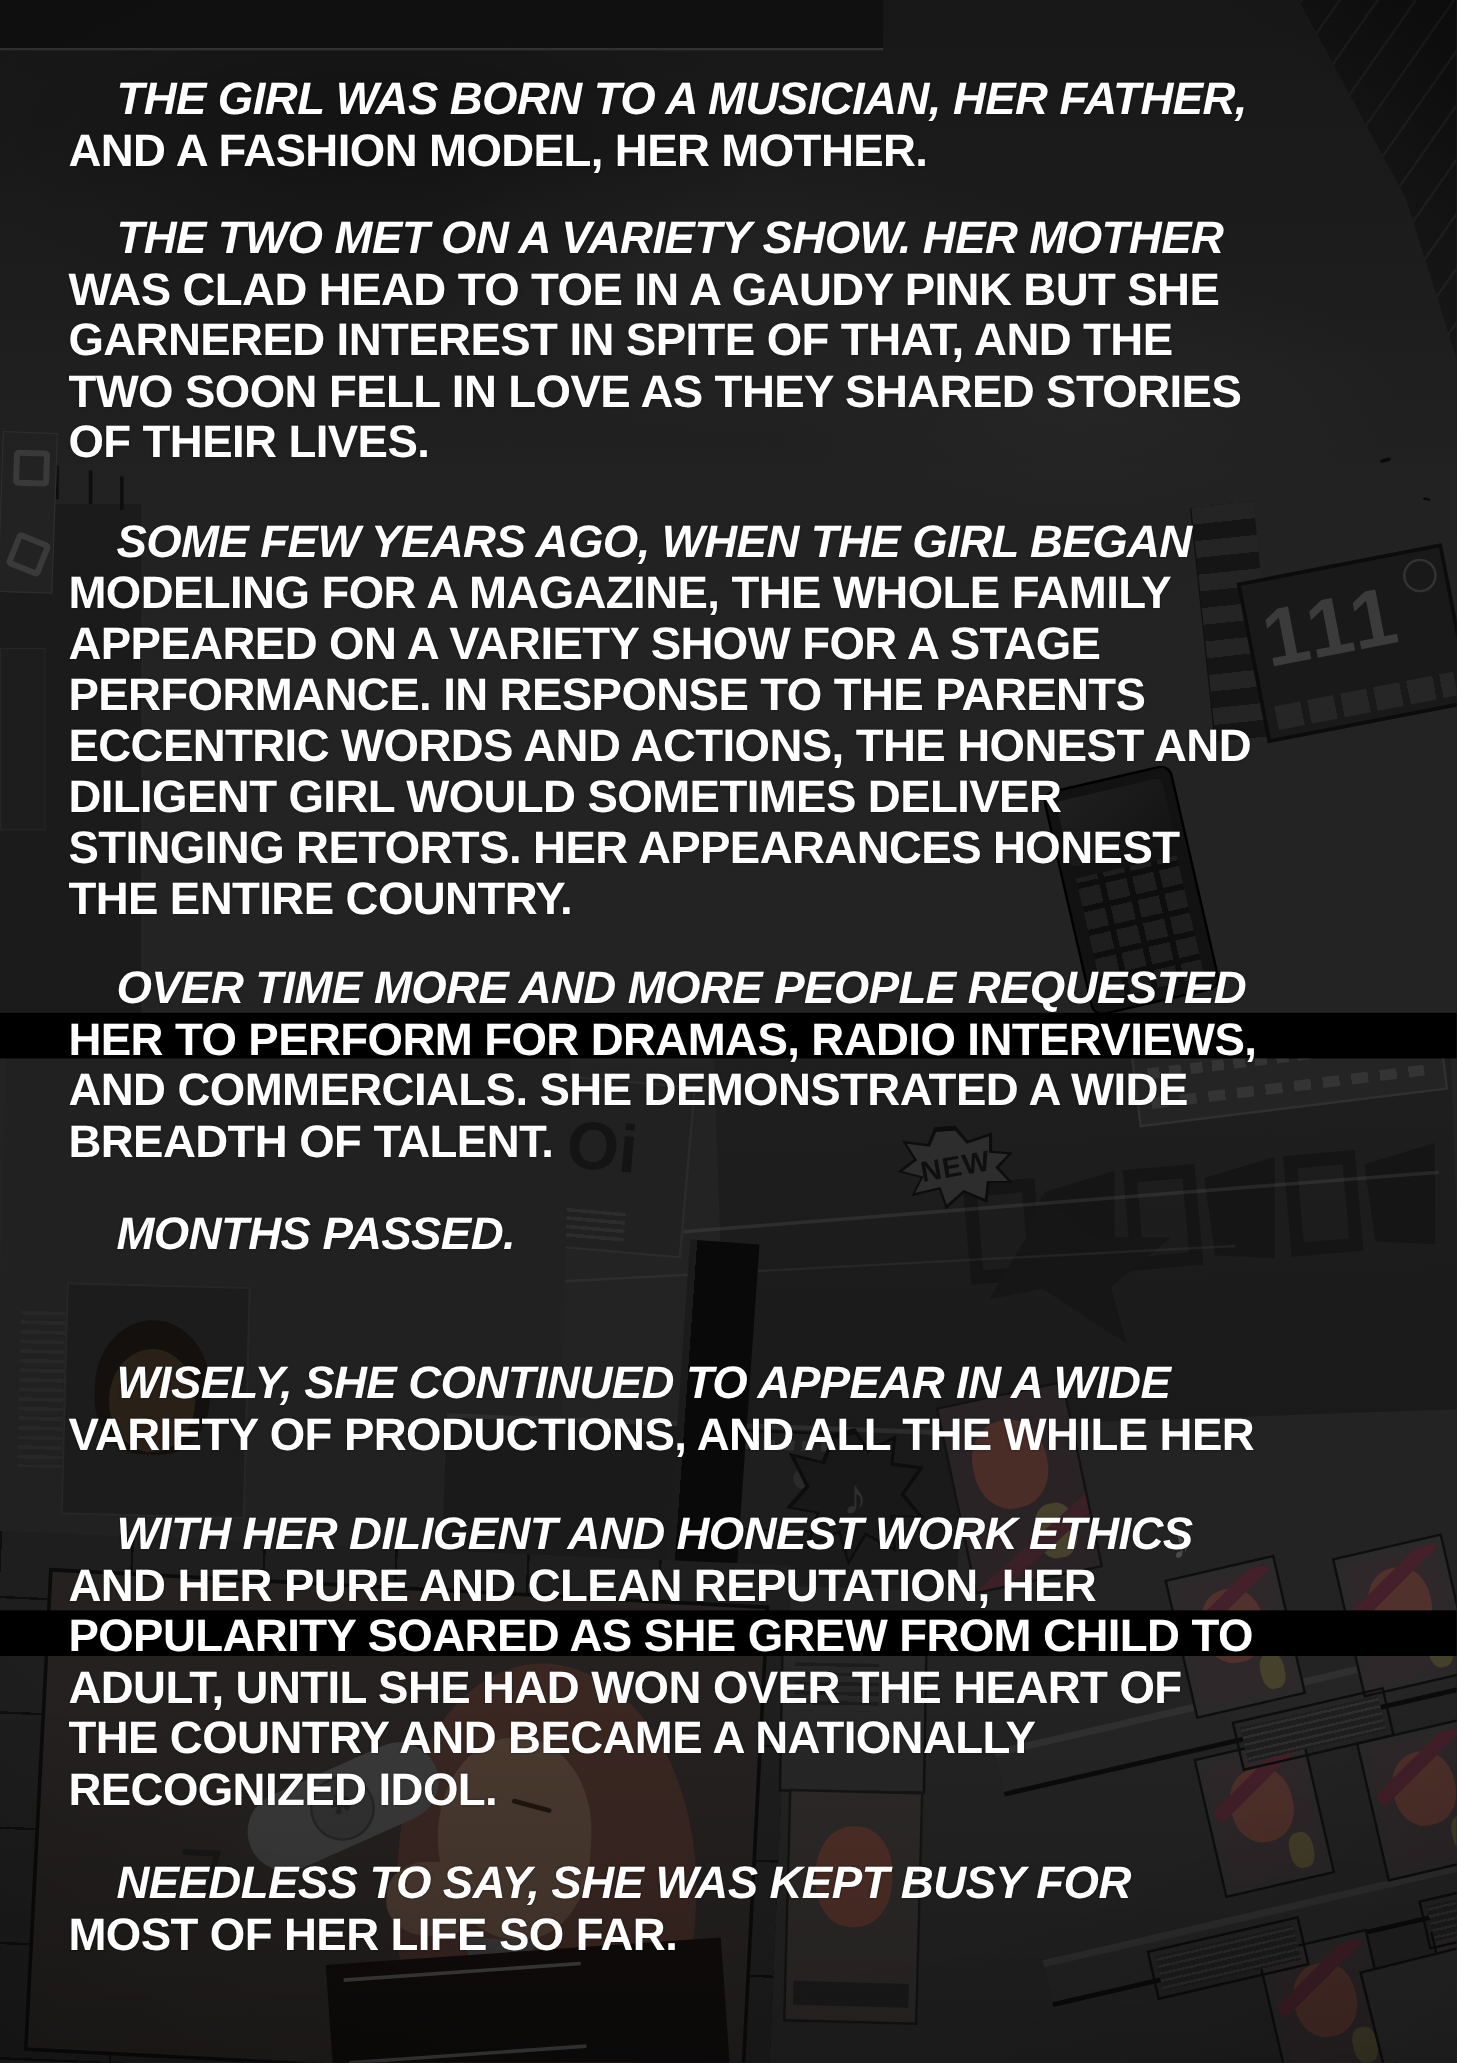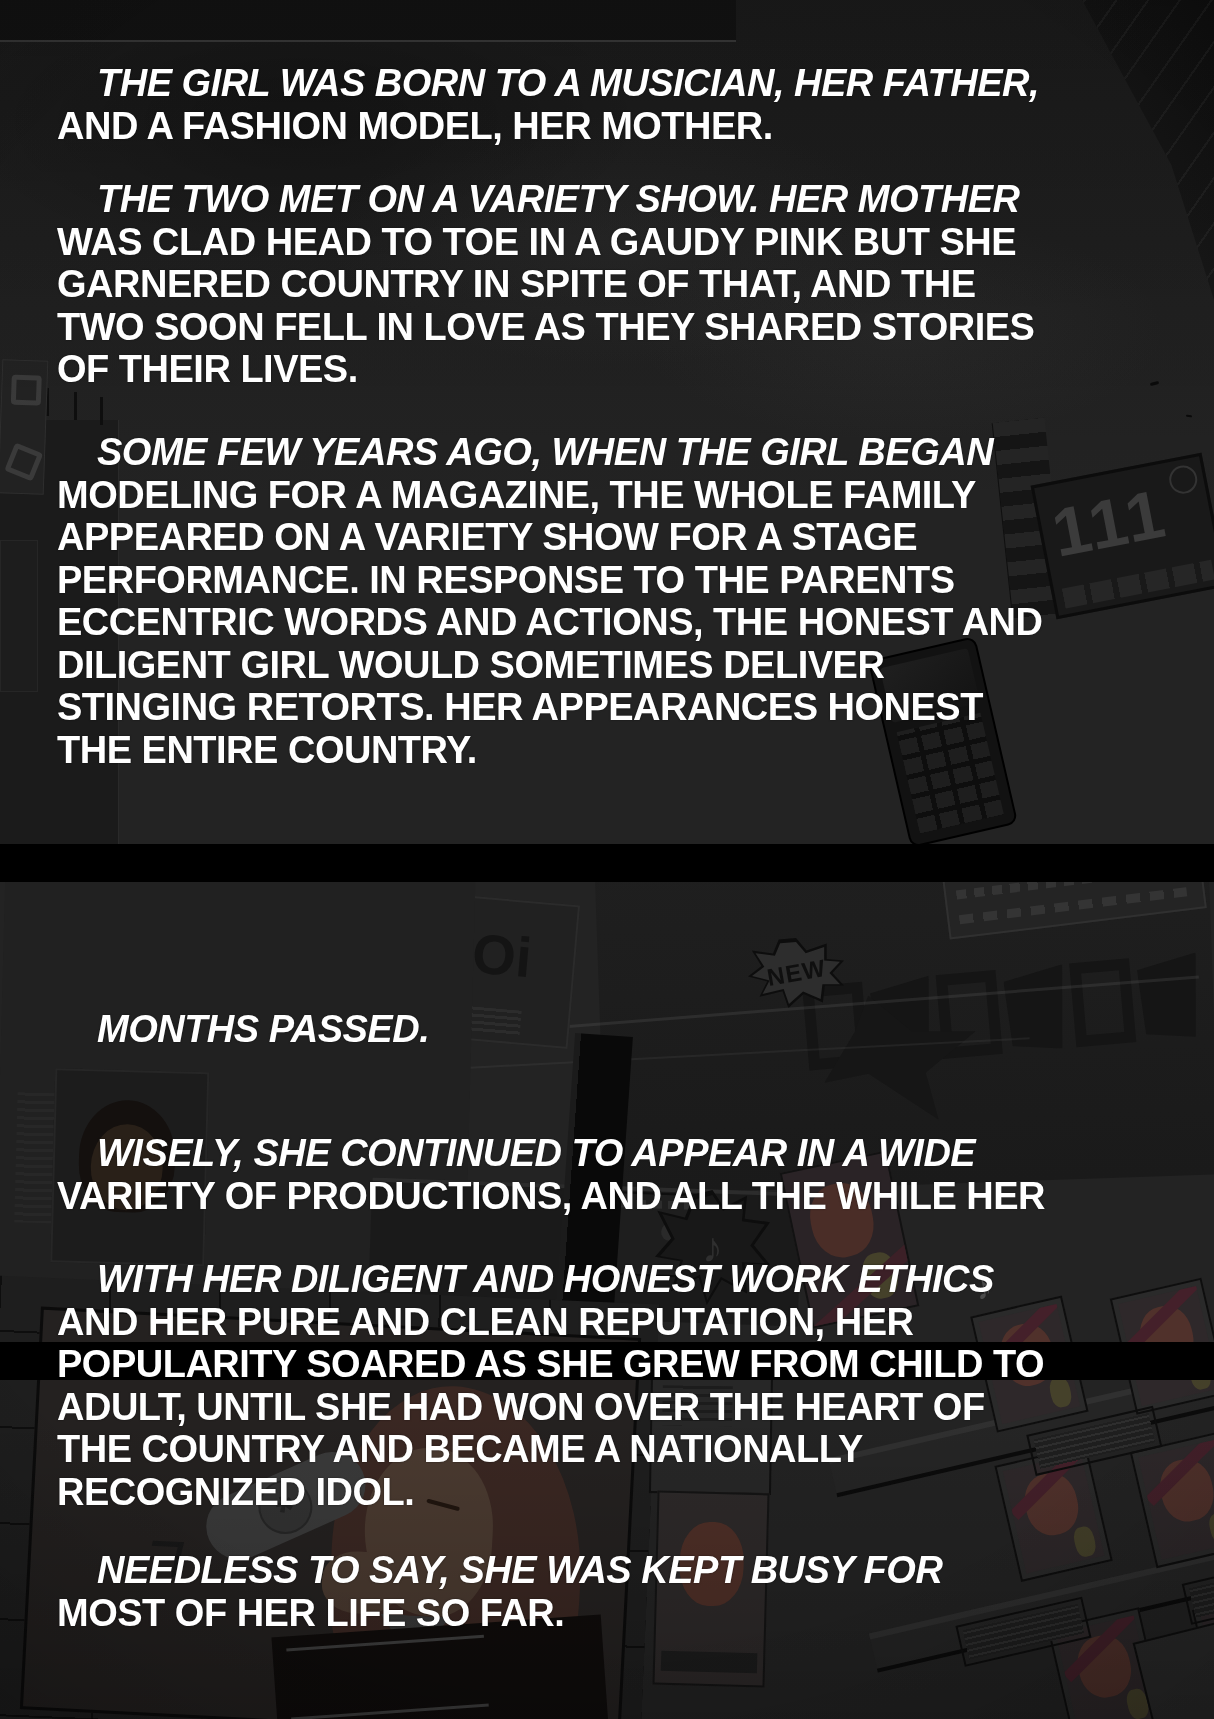--- a/index.html
+++ b/index.html
@@ -297,34 +297,40 @@
 <div class="band" id="band2"></div>
 
 <div id="narration">
   <div class="para" style="top:62px">
     <div class="line indent">THE GIRL WAS BORN TO A MUSICIAN, HER FATHER,</div>
     <div class="line">AND A FASHION MODEL, HER MOTHER.</div>
   </div>
   <div class="para" style="top:178px">
     <div class="line indent">THE TWO MET ON A VARIETY SHOW. HER MOTHER</div>
     <div class="line">WAS CLAD HEAD TO TOE IN A GAUDY PINK BUT SHE</div>
-    <div class="line">GARNERED COUNTRY IN SPITE OF THAT, AND THE</div>
+    <div class="line">GARNERED INTEREST IN SPITE OF THAT, AND THE</div>
     <div class="line">TWO SOON FELL IN LOVE AS THEY SHARED STORIES</div>
     <div class="line">OF THEIR LIVES.</div>
   </div>
   <div class="para" style="top:431px">
     <div class="line indent">SOME FEW YEARS AGO, WHEN THE GIRL BEGAN</div>
     <div class="line">MODELING FOR A MAGAZINE, THE WHOLE FAMILY</div>
     <div class="line">APPEARED ON A VARIETY SHOW FOR A STAGE</div>
     <div class="line">PERFORMANCE. IN RESPONSE TO THE PARENTS</div>
     <div class="line">ECCENTRIC WORDS AND ACTIONS, THE HONEST AND</div>
     <div class="line">DILIGENT GIRL WOULD SOMETIMES DELIVER</div>
     <div class="line">STINGING RETORTS. HER APPEARANCES HONEST</div>
     <div class="line">THE ENTIRE COUNTRY.</div>
   </div>
+  <div class="para" style="top:803px">
+    <div class="line indent">OVER TIME MORE AND MORE PEOPLE REQUESTED</div>
+    <div class="line">HER TO PERFORM FOR DRAMAS, RADIO INTERVIEWS,</div>
+    <div class="line">AND COMMERCIALS. SHE DEMONSTRATED A WIDE</div>
+    <div class="line">BREADTH OF TALENT.</div>
+  </div>
   <div class="para" style="top:1008px">
     <div class="line indent">MONTHS PASSED.</div>
   </div>
   <div class="para" style="top:1132px">
     <div class="line indent">WISELY, SHE CONTINUED TO APPEAR IN A WIDE</div>
     <div class="line">VARIETY OF PRODUCTIONS, AND ALL THE WHILE HER</div>
   </div>
   <div class="para" style="top:1258px">
     <div class="line indent">WITH HER DILIGENT AND HONEST WORK ETHICS</div>
     <div class="line">AND HER PURE AND CLEAN REPUTATION, HER</div>

